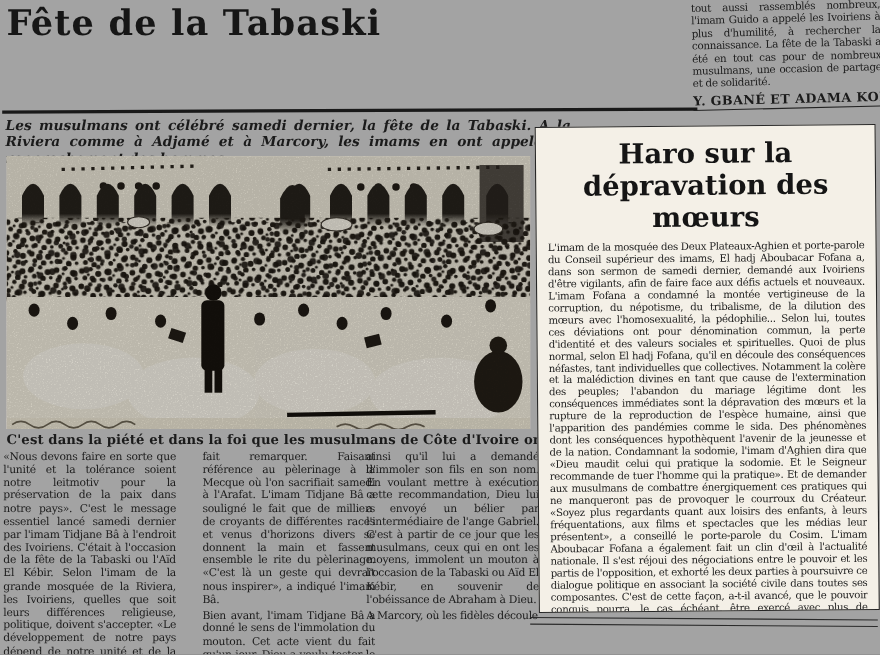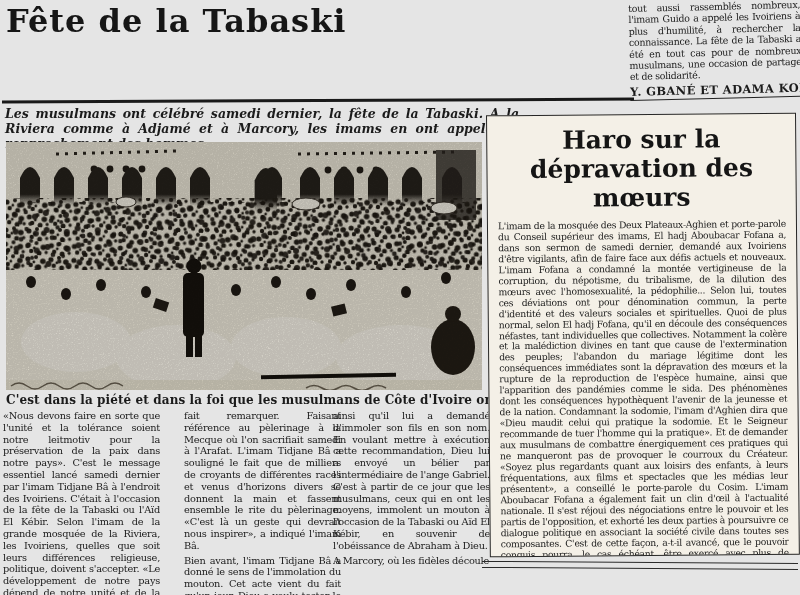--- a/index.html
+++ b/index.html
@@ -1,18 +1,18 @@
 <!DOCTYPE html>
 <html><head>
 <meta charset="utf-8">
 <style>
   html,body{margin:0;padding:0;background:#888;}
   .page{
     position:relative;width:800px;height:595px;overflow:hidden;
-    background:#e5e5e5;
+    background:#a3a3a3;
     font-family:"DejaVu Serif", serif;
     color:#1b1b1b;
   }
   .abs{position:absolute;}
   .kicker{
     left:6px;top:2px;font-size:32px;font-weight:bold;letter-spacing:1px;
     white-space:nowrap;color:#161616;
   }
   .headline-wrap{left:2px;top:44px;width:634px;height:54px;overflow:visible;}
   .headline{

